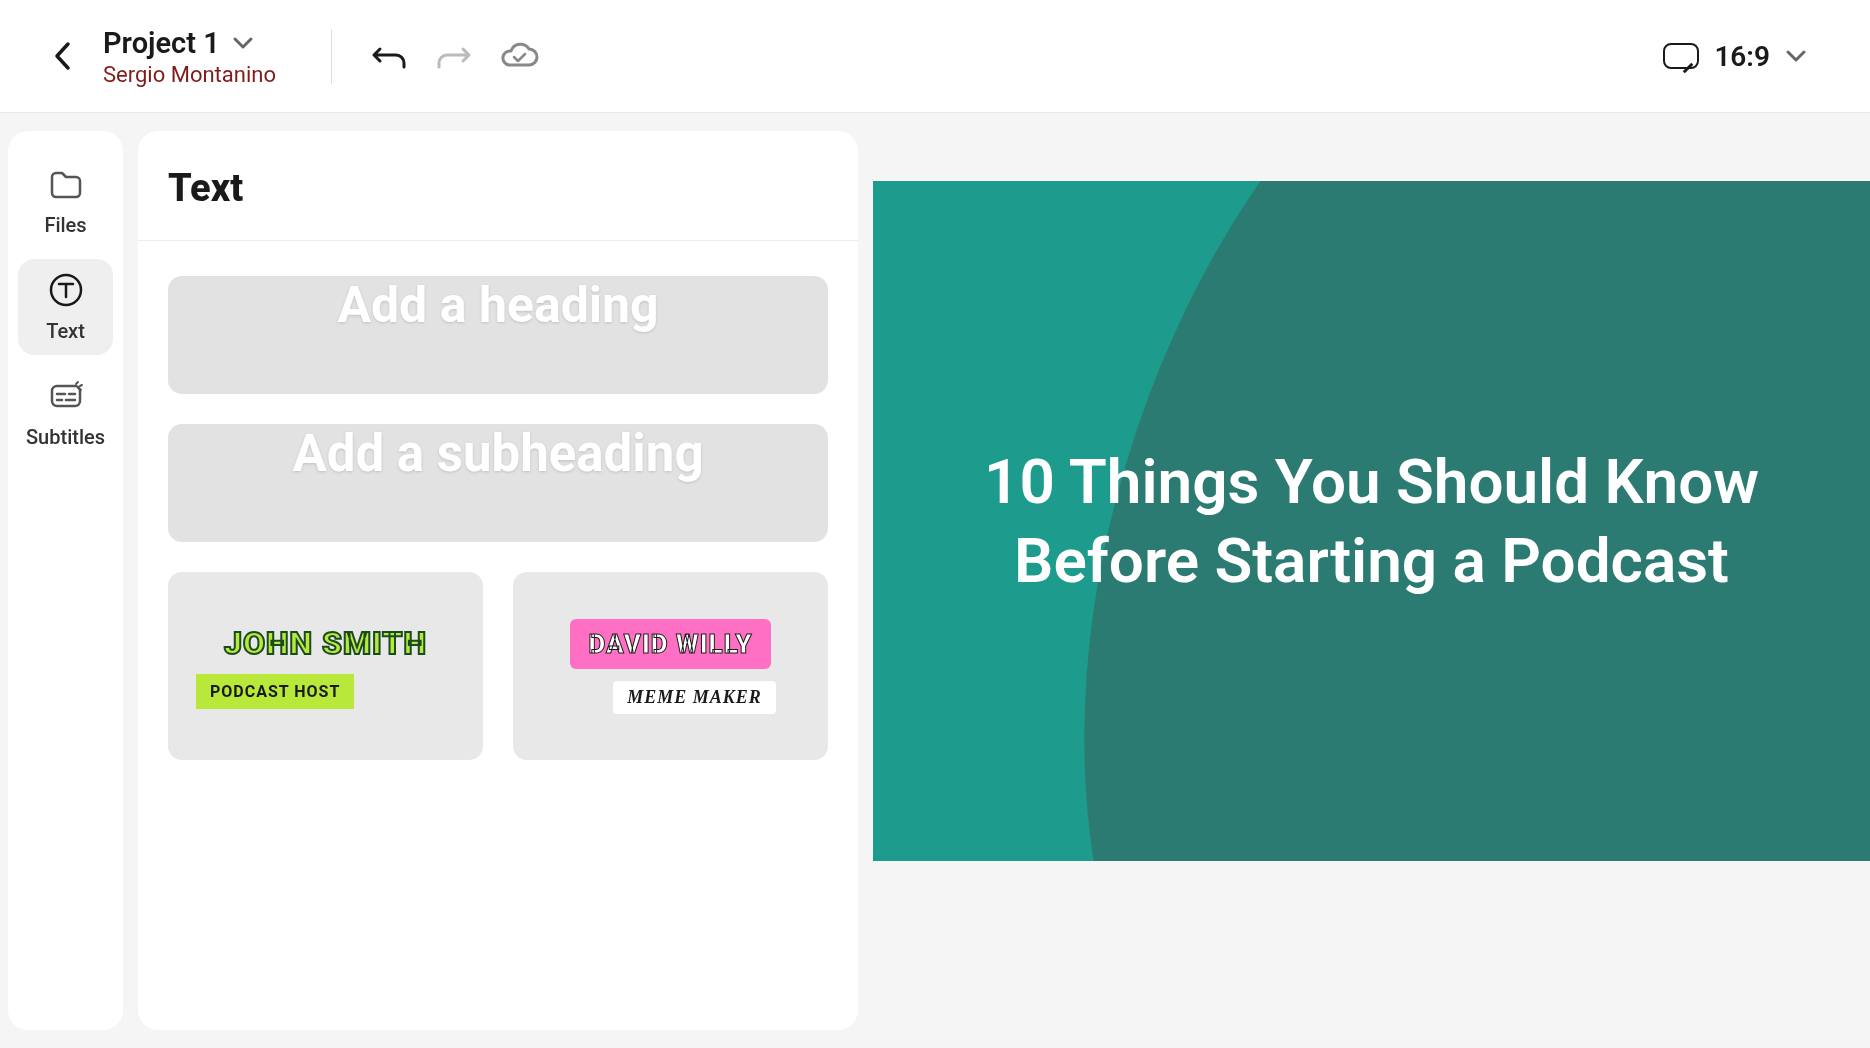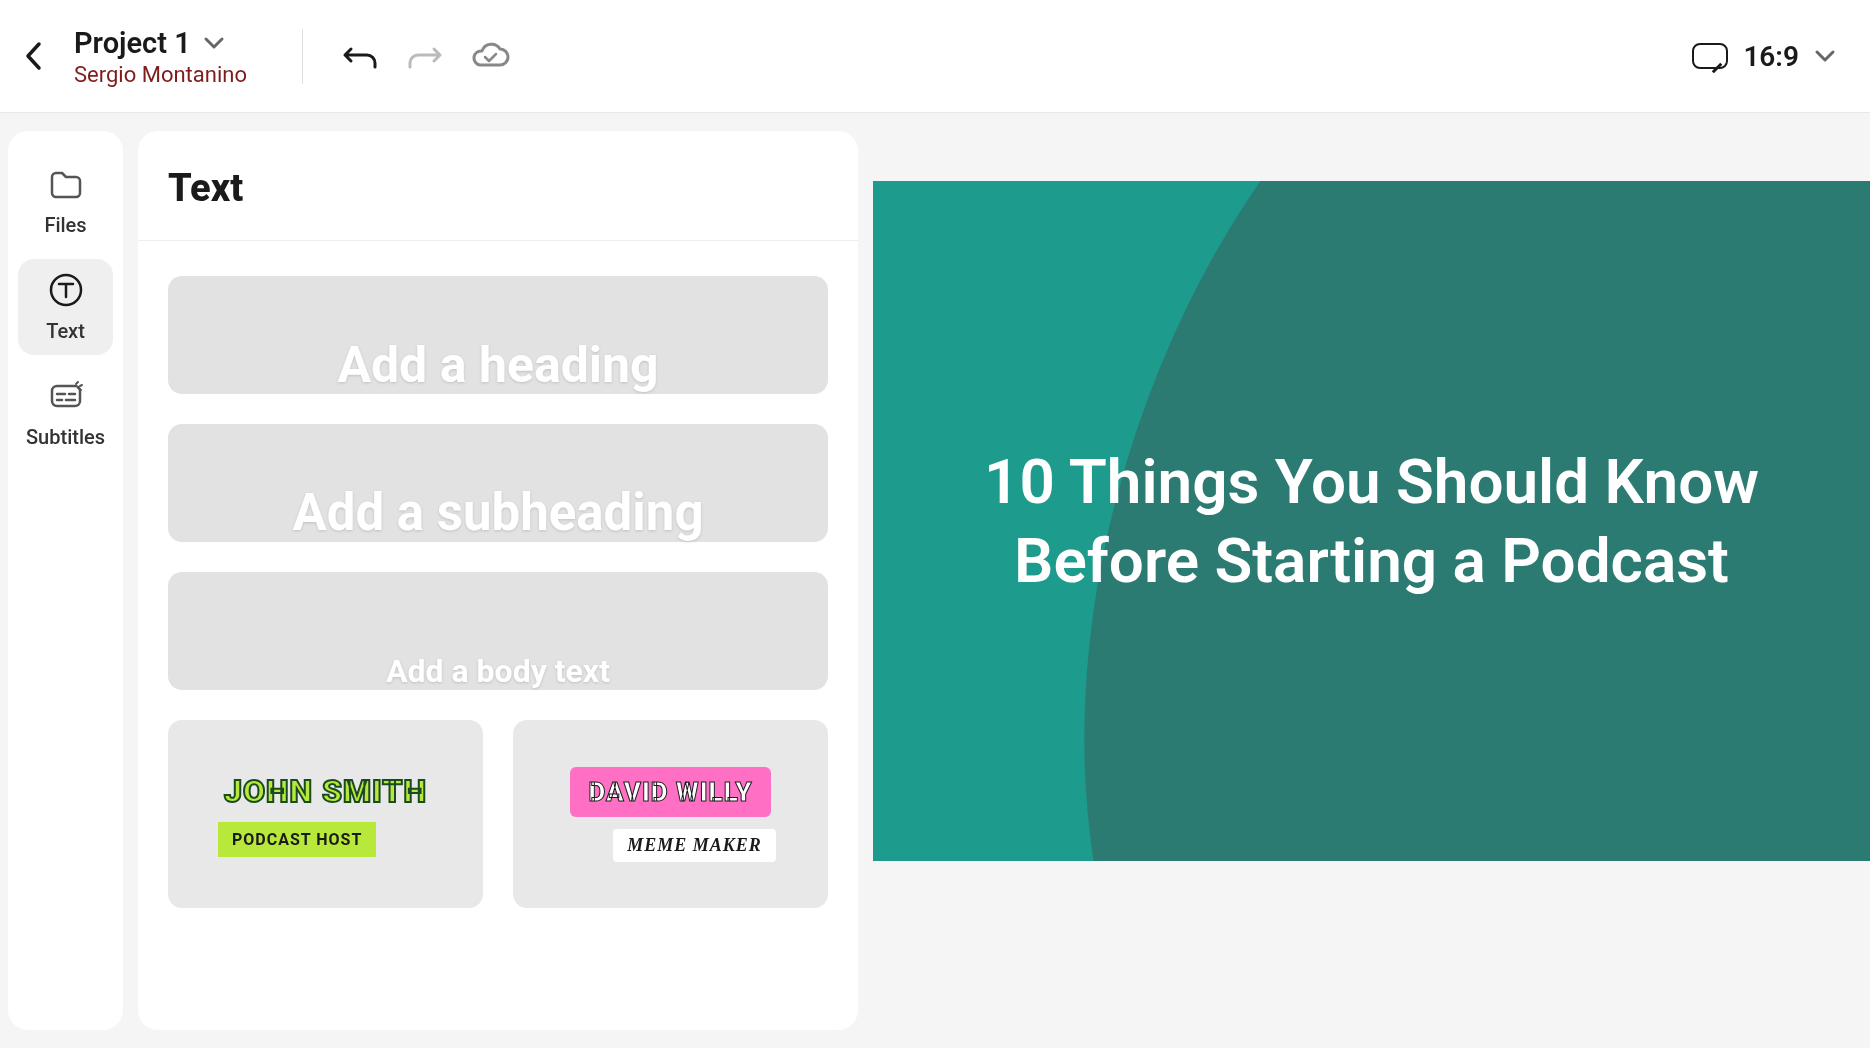--- a/index.html
+++ b/index.html
@@ -13,21 +13,21 @@
       width: 1870px;
       height: 1048px;
       overflow: hidden;
     }
     .topbar {
       height: 113px;
       background: #ffffff;
       border-bottom: 1px solid #e8e8e8;
       display: flex;
       align-items: center;
-      padding: 0 14px;
+      padding: 0 43px;
     }
     .back-btn {
       width: 40px;
       height: 40px;
       display: flex;
       align-items: center;
       justify-content: center;
       cursor: pointer;
       margin-right: 20px;
     }
@@ -158,21 +158,21 @@
     }
     .panel-divider {
       height: 1px;
       background: #eee;
       margin: 0 -30px 35px;
     }
     .text-option {
       background: #e2e2e2;
       border-radius: 14px;
       display: flex;
-      align-items: flex-end;
+      align-items: flex-start;
       justify-content: center;
       color: #fff;
       font-weight: 700;
       text-shadow: 0 1px 3px rgba(0,0,0,0.15);
       cursor: pointer;
       margin-bottom: 30px;
     }
     .text-option.heading {
       height: 118px;
       font-size: 50px;
@@ -209,21 +209,21 @@
       letter-spacing: 1px;
     }
     .tmpl-tag-1 {
       background: #b7e83a;
       color: #1a1a1a;
       font-size: 16px;
       font-weight: 700;
       padding: 8px 14px;
       letter-spacing: 1px;
       align-self: flex-start;
-      margin-left: 50px;
+      margin-left: 28px;
     }
     .tmpl-name-2 {
       background: #ff6fc4;
       color: #fff;
       font-size: 26px;
       font-weight: 900;
       padding: 10px 18px;
       border-radius: 6px;
       letter-spacing: 1px;
       -webkit-text-stroke: 1px #1a1a1a;
@@ -357,23 +357,20 @@
 
   <div class="panel">
     <div class="panel-title">Text</div>
     <div class="panel-divider"></div>
     <div class="text-option heading">
       <span>Add a heading</span>
     </div>
     <div class="text-option subheading">
       <span>Add a subheading</span>
     </div>
-    <div class="text-option body">
-      <span>Add a body text</span>
-    </div>
     <div class="template-row">
       <div class="template-card">
         <div class="tmpl-name-1">JOHN SMITH</div>
         <div class="tmpl-tag-1">PODCAST HOST</div>
       </div>
       <div class="template-card">
         <div class="tmpl-name-2">DAVID WILLY</div>
         <div class="tmpl-tag-2">MEME MAKER</div>
       </div>
     </div>

